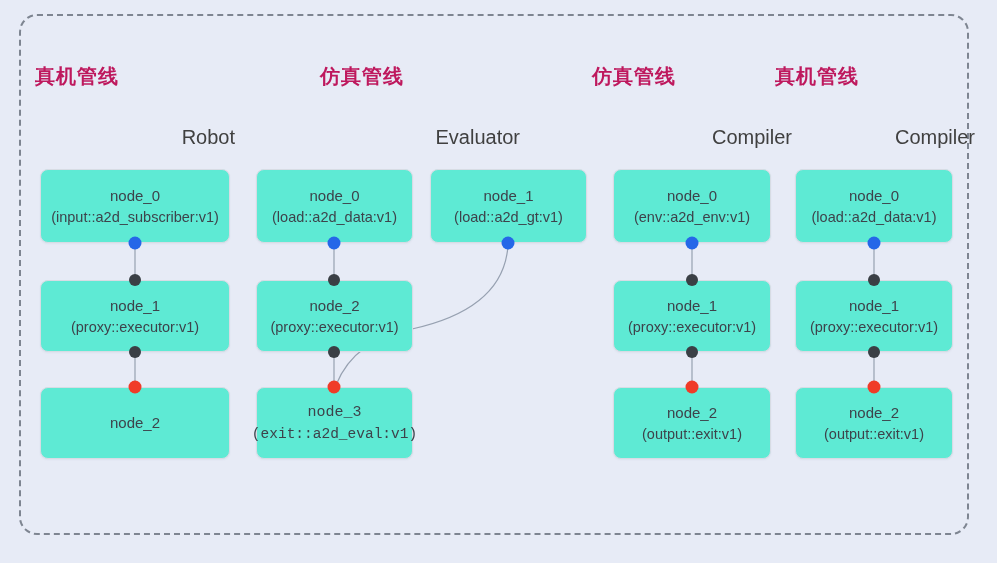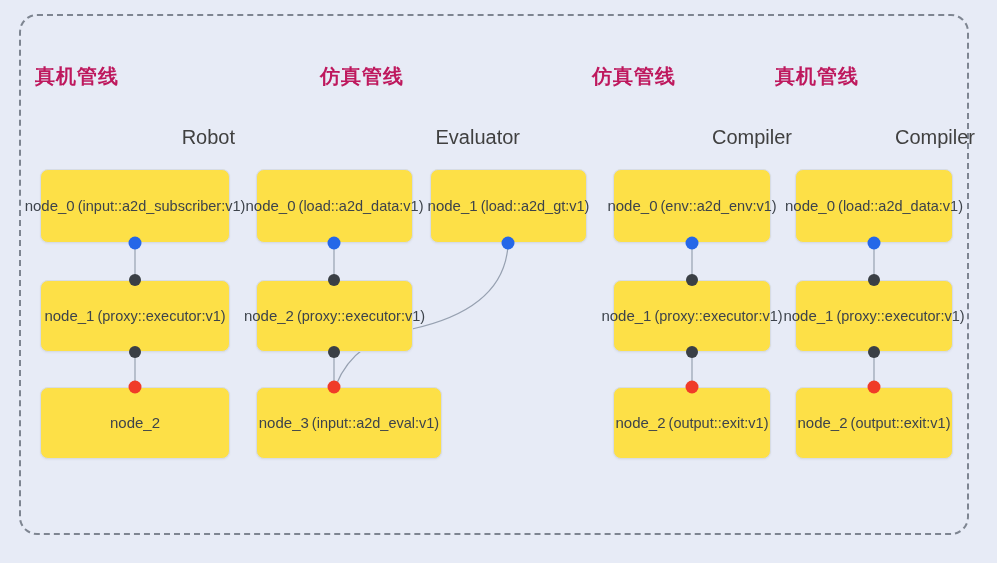--- a/index.html
+++ b/index.html
@@ -20,22 +20,22 @@
     position:absolute;z-index:2;width:200px;
     font-size:20px;font-weight:bold;color:#be185d;line-height:22px;
     letter-spacing:1px;
   }
   .title-en{
     position:absolute;z-index:2;width:200px;text-align:right;
     font-size:20px;color:#404040;line-height:22px;
   }
   .node{
     position:absolute;z-index:2;box-sizing:border-box;
-    background:#fde047;border:1px solid #d7dce4;border-radius:8px;
-    display:flex;flex-direction:row;align-items:center;justify-content:center;
+    background:#5eead4;border:1px solid #d7dce4;border-radius:8px;
+    display:flex;flex-direction:column;align-items:center;justify-content:center;
     gap:3px;box-shadow:0 1px 2px rgba(40,60,100,0.05);
   }
   .node-name{font-size:15px;color:#3d434b;line-height:18px;white-space:nowrap;}
   .node-type{font-size:14.5px;color:#3d434b;line-height:18px;white-space:nowrap;}
   .dot{
     position:absolute;z-index:3;border-radius:50%;
     transform:translate(-50%,-50%);
   }
   .dot-blue{width:13px;height:13px;background:#2567e8;}
   .dot-dark{width:12px;height:12px;background:#3a3f45;}
@@ -93,23 +93,23 @@
     <div class="node-type">(load::a2d_data:v1)</div>
   </div>
   <div class="node" style="left:430px;top:169px;width:157px;height:74px;">
     <div class="node-name">node_1</div>
     <div class="node-type">(load::a2d_gt:v1)</div>
   </div>
   <div class="node" style="left:256px;top:280px;width:157px;height:72px;">
     <div class="node-name">node_2</div>
     <div class="node-type">(proxy::executor:v1)</div>
   </div>
-  <div class="node" style="left:256px;top:387px;width:186px;height:72px;">
+  <div class="node" style="left:256px;top:387px;width:157px;height:72px;font-family:Liberation Mono, monospace;">
     <div class="node-name">node_3</div>
-    <div class="node-type">(input::a2d_eval:v1)</div>
+    <div class="node-type">(exit::a2d_eval:v1)</div>
   </div>
 
   <div class="node" style="left:613px;top:169px;width:158px;height:74px;">
     <div class="node-name">node_0</div>
     <div class="node-type">(env::a2d_env:v1)</div>
   </div>
   <div class="node" style="left:613px;top:280px;width:158px;height:72px;">
     <div class="node-name">node_1</div>
     <div class="node-type">(proxy::executor:v1)</div>
   </div>

